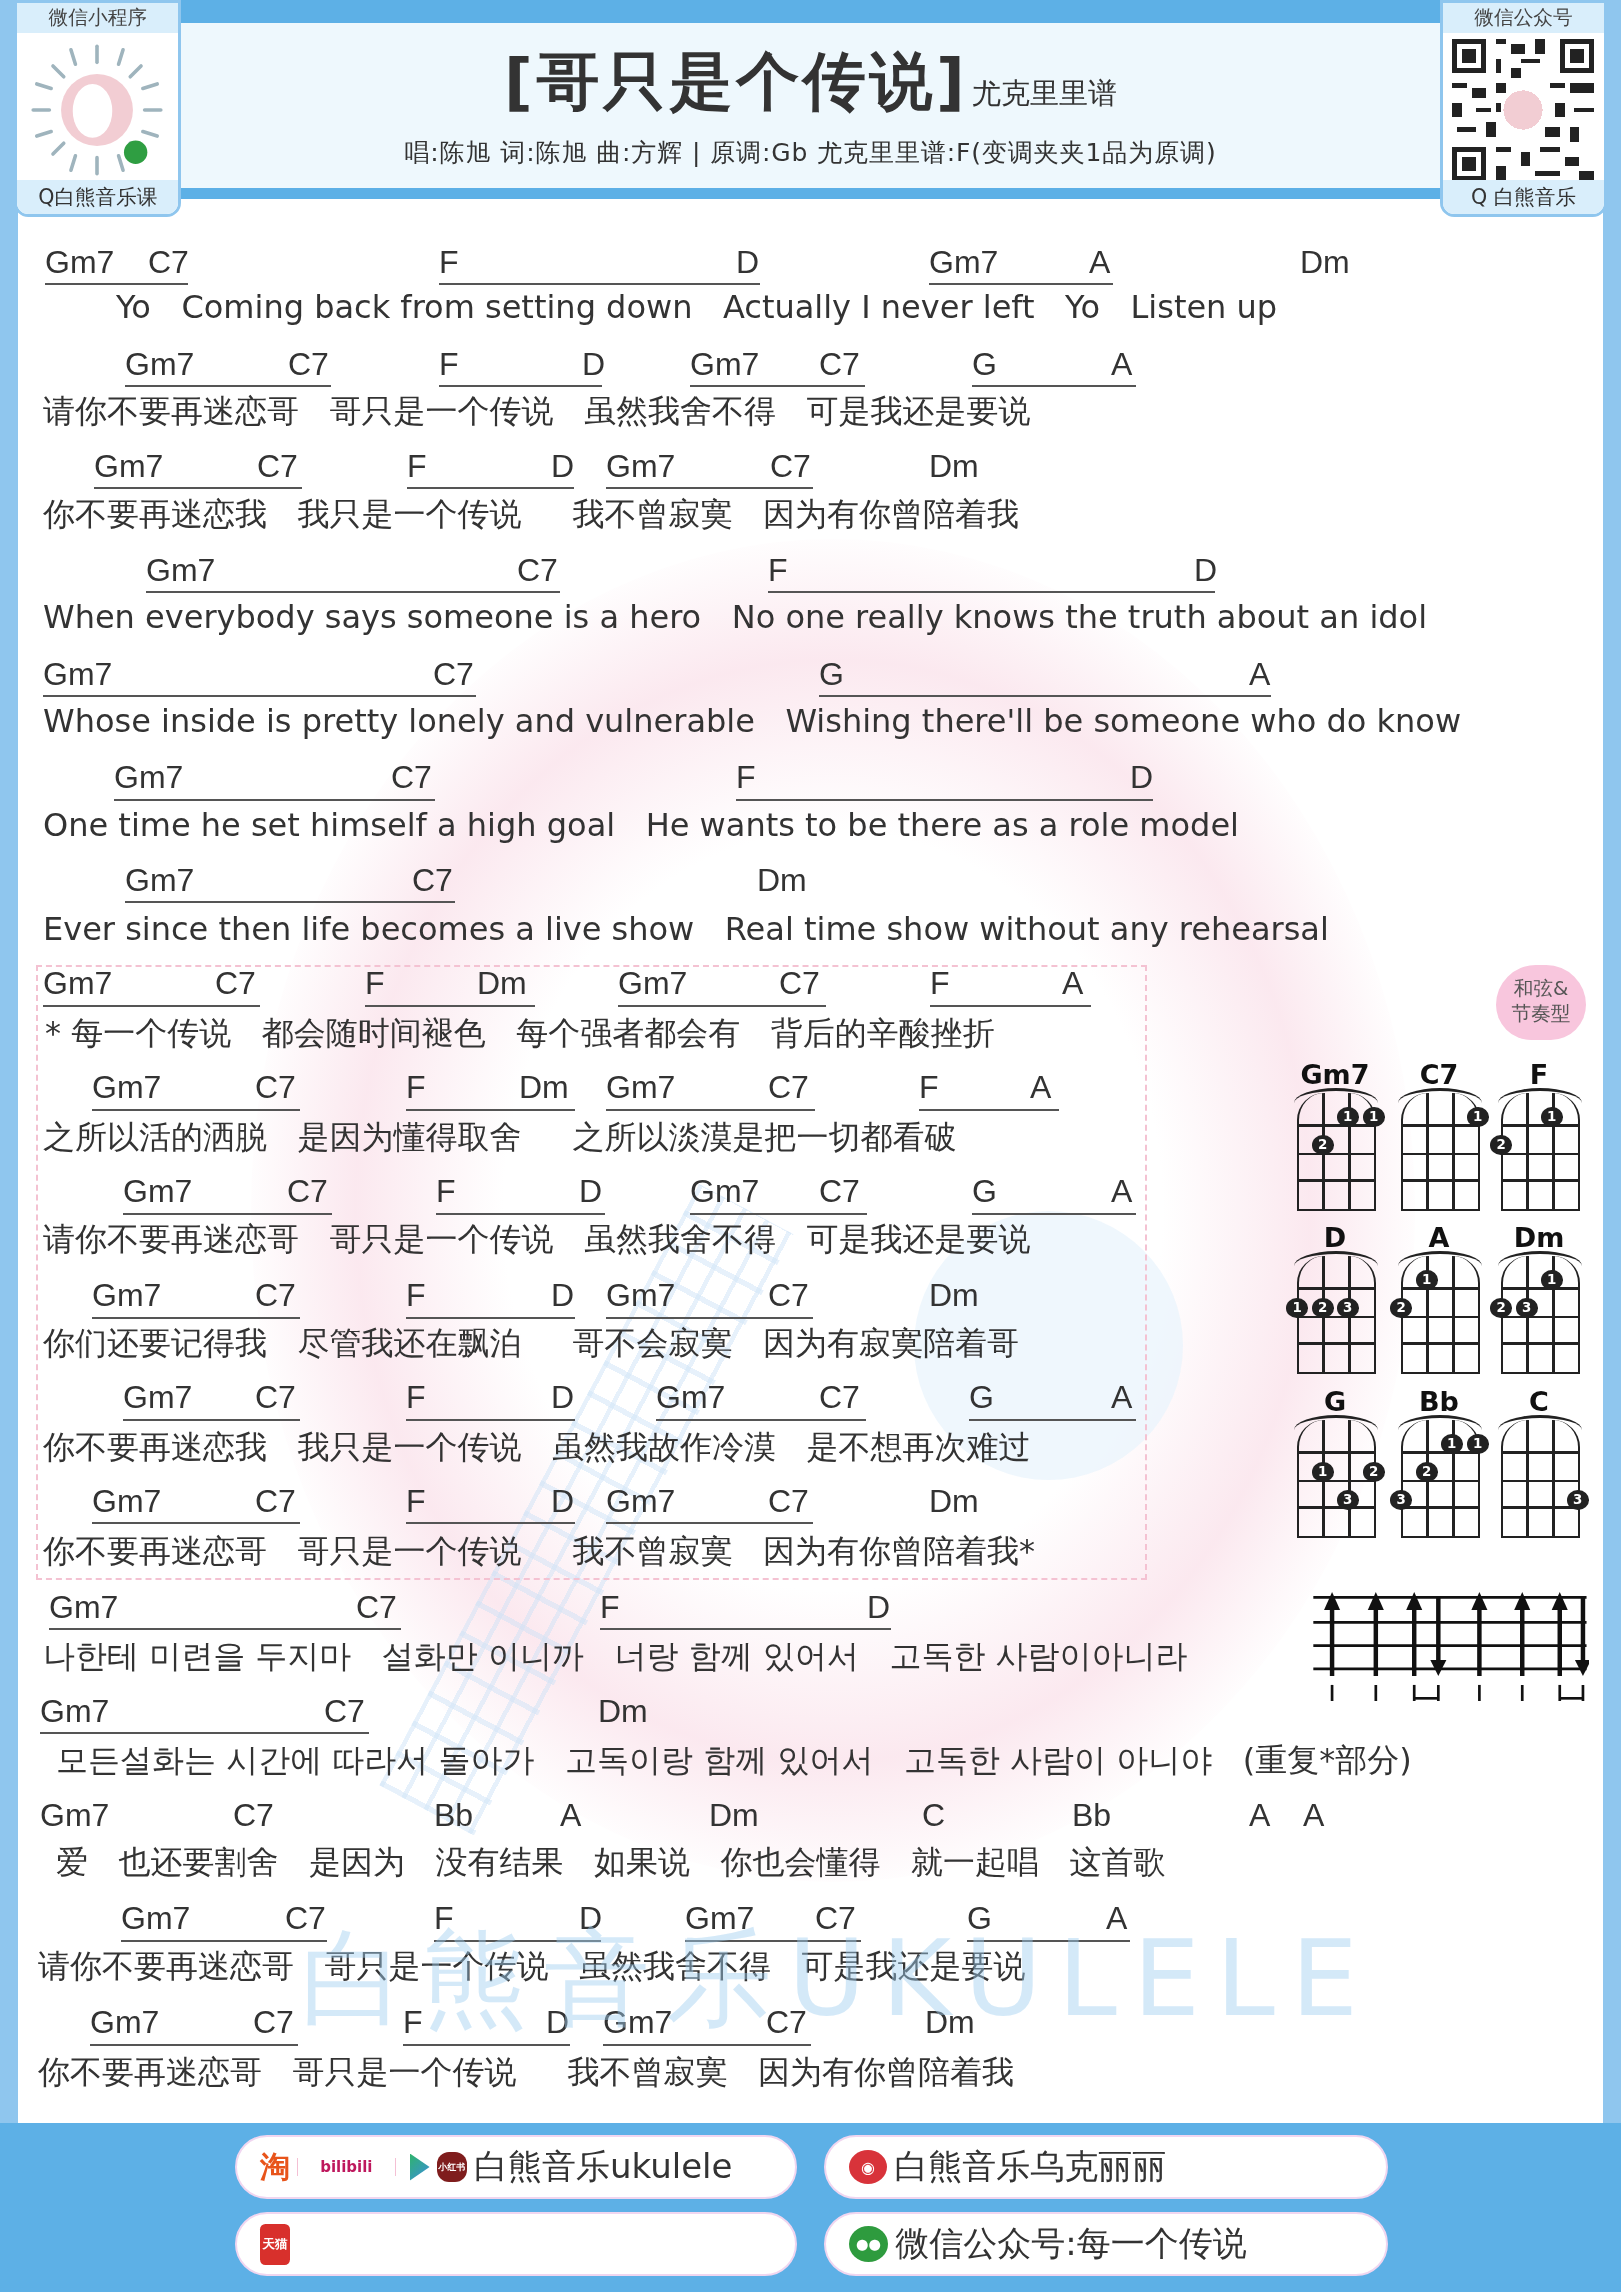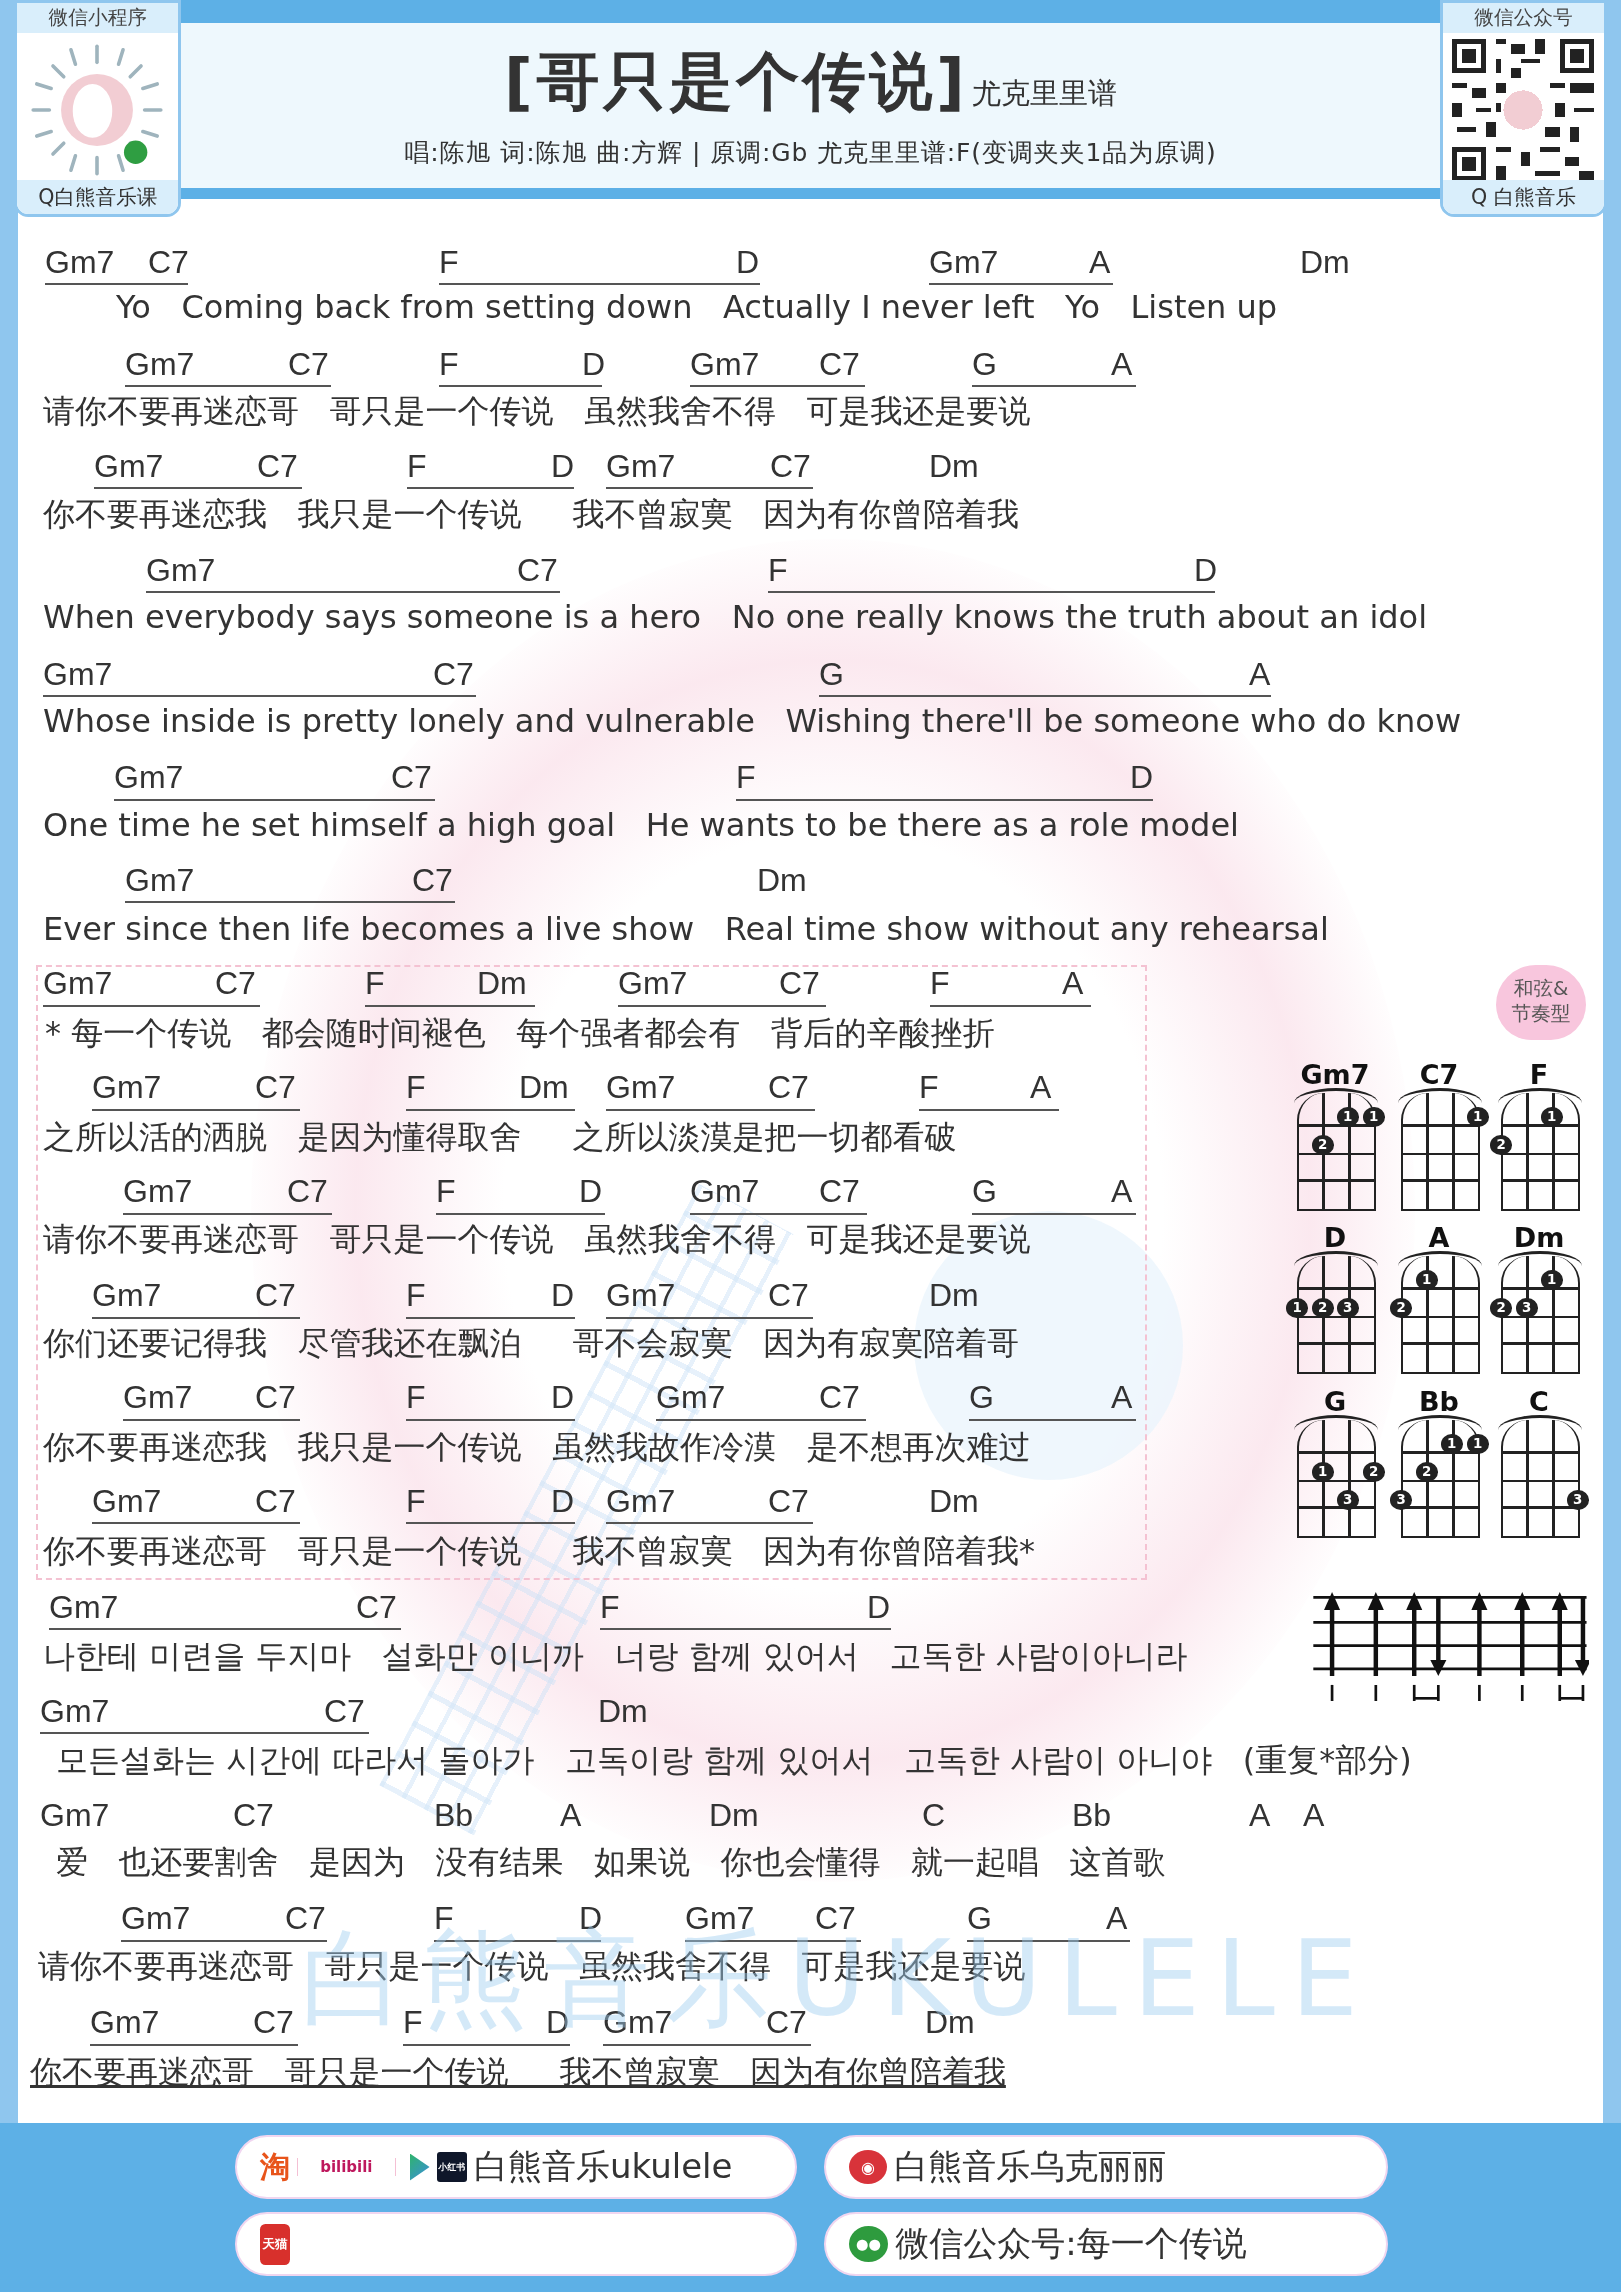--- a/index.html
+++ b/index.html
@@ -106,21 +106,21 @@
 
   
   .pill {
     position: absolute; height: 64px; background: #fff; border-radius: 32px; border: 2.7px solid #f0d6f0;
     display: flex; align-items: center; padding-left: 23px; font-size: 34px; color: #333;
   }
   .pill .ico { display: inline-flex; align-items: center; justify-content: center; margin-right: 7.2px; font-weight: bold; }
   .ico-taobao { color: #e8541a; font-size: 30px; }
   .ico-bili { color: #be185d; font-size: 15px; padding: 0 22px; border-left: 1.8px solid #f4c0d4; border-right: 1.8px solid #f4c0d4; }
   .ico-play { width: 19.7px; height: 27px; background: linear-gradient(135deg,#2fb36c,#3b8de0); clip-path: polygon(0 0,100% 50%,0 100%); margin: 0 7.2px; }
-  .ico-red { width: 30px; height: 30px; border-radius: 3px; background: #0f172a; color: #fff; font-size: 9px; }
+  .ico-red { width: 30px; height: 30px; border-radius: 12px; background: #7f1d1d; color: #fff; font-size: 9px; }
   .ico-weibo { width: 38px; height: 34px; border-radius: 50%; background: #d8333a; color: #fff; font-size: 16px; }
   .ico-tmall { width: 30px; height: 41px; border-radius: 5.4px; background: #d8302c; color: #fff; font-size: 12.5px; line-height: 14.3px; text-align: center; }
   .ico-wechat { width: 39px; height: 36px; border-radius: 50%; background: #2e9b3e; color: #fff; font-size: 14.3px; }
 </style>
 </head>
 <body>
 
 <div class="frame-top-bar"></div>
 <div class="frame-left"></div>
 <div class="frame-right"></div>
@@ -388,21 +388,21 @@
     <span class="chord" style="left: 90px; top: 2004px;">Gm7</span>
     <span class="chord" style="left: 253px; top: 2004px;">C7</span>
     <span class="chord" style="left: 403px; top: 2004px;">F</span>
     <span class="chord" style="left: 546px; top: 2004px;">D</span>
     <span class="chord" style="left: 603px; top: 2004px;">Gm7</span>
     <span class="chord" style="left: 766px; top: 2004px;">C7</span>
     <span class="chord" style="left: 925px; top: 2004px;">Dm</span>
     <div class="uline" style="left: 90px; width: 208px; top: 2044px;"></div>
     <div class="uline" style="left: 403px; width: 167px; top: 2044px;"></div>
     <div class="uline" style="left: 603px; width: 208px; top: 2044px;"></div>
-    <div class="lyric" style="left: 30px; top: 2051px; text-decoration: underline;">你不要再迷恋哥   哥只是一个传说     我不曾寂寞   因为有你曾陪着我</div>
+    <div class="lyric" style="left: 38px; top: 2051px;">你不要再迷恋哥   哥只是一个传说     我不曾寂寞   因为有你曾陪着我</div>
   </div>
 
 <div class="watermark">白熊音乐UKULELE</div>
 
 <div class="diagram-badge" style="white-space:pre-line">和弦&amp;
 节奏型</div>
 <div id="diagrams">
     <div class="chord-diagram" style="left: 1290px; top: 1059px; height: 161px;">
       <div class="chord-name">Gm7</div>
       <div class="fretboard"></div>

